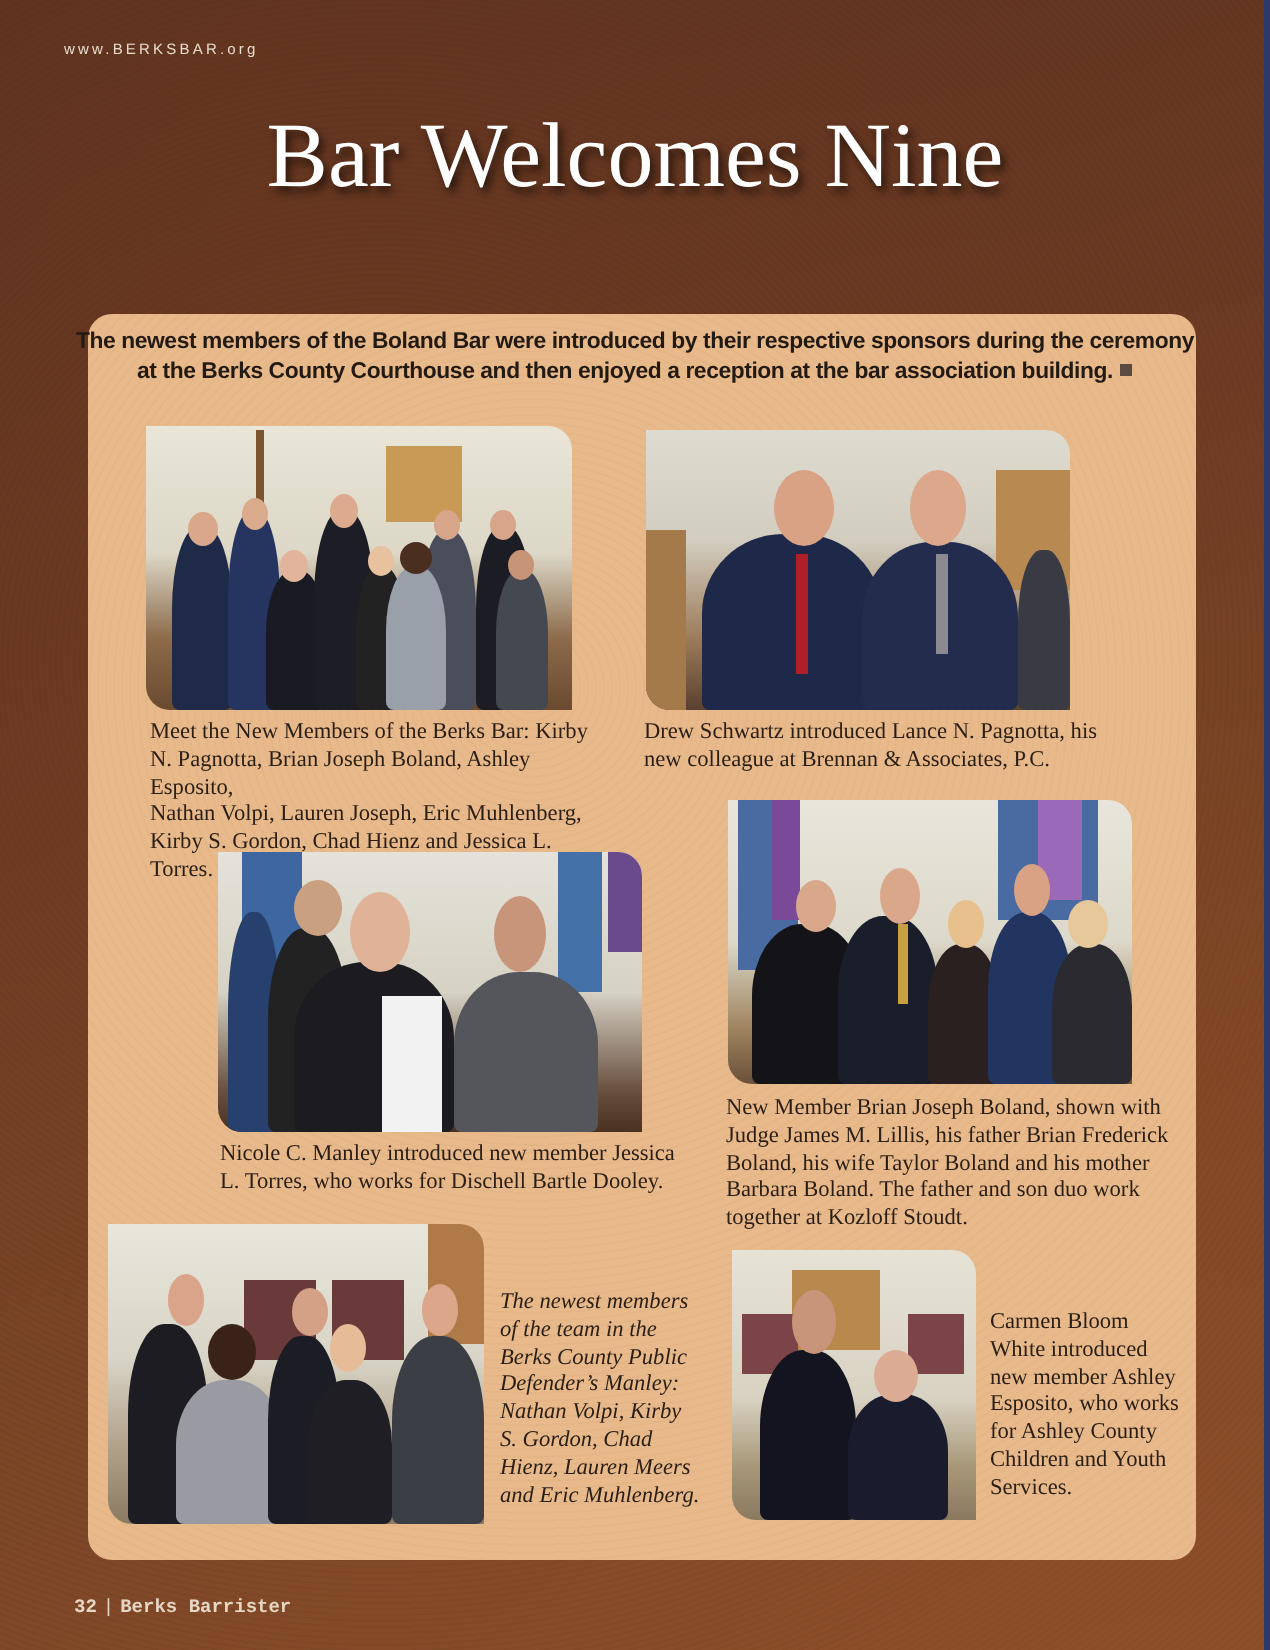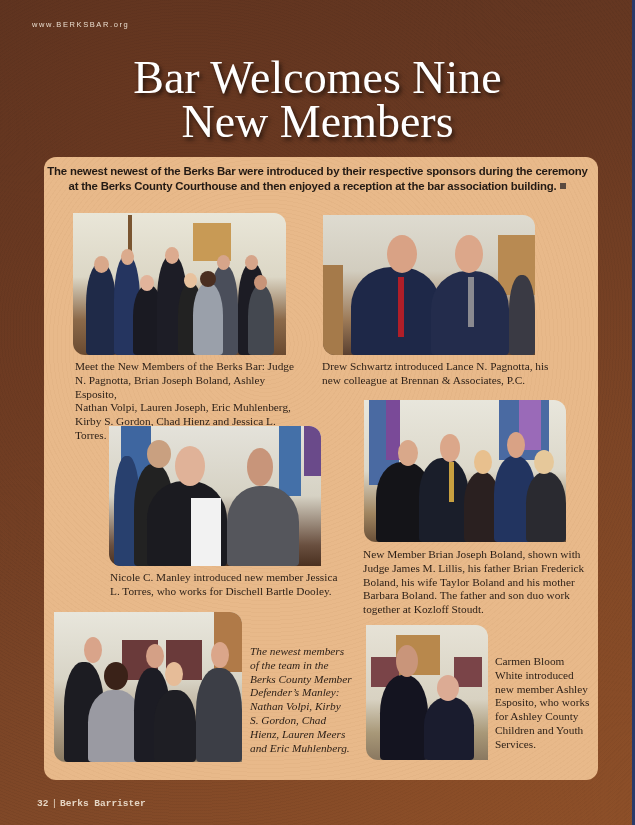--- a/index.html
+++ b/index.html
@@ -67,27 +67,26 @@
 </style>
 </head>
 <body>
 
 <div class="right-edge"></div>
 
 <div class="site-url">www.BERKSBAR.org</div>
 
 <h1 class="title">
   <div>Bar Welcomes Nine</div>
-  <div>New Members</div>
 </h1>
 
 <div class="panel"></div>
 
 <div class="intro">
-  <div>The newest newest of the Berks Bar were introduced by their respective sponsors during the ceremony</div>
+  <div>The newest members of the Boland Bar were introduced by their respective sponsors during the ceremony</div>
   <div><span>at the Berks County Courthouse and then enjoyed a reception at the bar association building.</span><span class="end-mark"></span></div>
 </div>
 
 <div class="photo" style="left:73px; top:213px; width:213px; height:142px;">
   <div class="bg" style="background:linear-gradient(180deg,#e9e6d8 0%,#dcd7c6 45%,#8c6a4a 75%,#6a4a30 100%);"></div>
   <div style="position:absolute;left:120px;top:10px;width:38px;height:38px;background:#c89a55;"></div>
   <div style="position:absolute;left:55px;top:2px;width:4px;height:40px;background:#7a5530;"></div>
   <div class="person" style="left:13px;top:50px;width:30px;height:92px;background:#1f2a48;"></div>
   <div class="head" style="left:21px;top:43px;width:15px;height:17px;background:#d9a88a;"></div>
   <div class="person" style="left:41px;top:42px;width:26px;height:100px;background:#253560;"></div>
@@ -101,21 +100,21 @@
   <div class="person" style="left:137px;top:52px;width:28px;height:90px;background:#4a4e5a;"></div>
   <div class="head" style="left:144px;top:42px;width:13px;height:15px;background:#d6a58a;"></div>
   <div class="person" style="left:120px;top:70px;width:30px;height:72px;background:#9aa0aa;"></div>
   <div class="head" style="left:127px;top:58px;width:16px;height:16px;background:#4a2e20;"></div>
   <div class="person" style="left:165px;top:50px;width:28px;height:92px;background:#1c1c24;"></div>
   <div class="head" style="left:172px;top:42px;width:13px;height:15px;background:#d6a58a;"></div>
   <div class="person" style="left:175px;top:72px;width:26px;height:70px;background:#444850;"></div>
   <div class="head" style="left:181px;top:62px;width:13px;height:15px;background:#c89478;"></div>
 </div>
 <div class="caption" style="left:75px; top:360px; width:230px;">
-  <div>Meet the New Members of the Berks Bar: Judge</div>
+  <div>Meet the New Members of the Berks Bar: Kirby</div>
   <div>N. Pagnotta, Brian Joseph Boland, Ashley Esposito,</div>
   <div>Nathan Volpi, Lauren Joseph, Eric Muhlenberg,</div>
   <div>Kirby S. Gordon, Chad Hienz and Jessica L. Torres.</div>
 </div>
 
 <div class="photo" style="left:323px; top:215px; width:212px; height:140px;">
   <div class="bg" style="background:linear-gradient(180deg,#dedbd0 0%,#d2cdbf 40%,#9c7a58 75%,#5a4030 100%);"></div>
   <div style="position:absolute;left:175px;top:20px;width:37px;height:60px;background:#b88a52;"></div>
   <div style="position:absolute;left:0;top:50px;width:20px;height:90px;background:#a57a4a;"></div>
   <div class="person" style="left:28px;top:52px;width:90px;height:88px;background:#1e2848;"></div>
@@ -188,21 +187,21 @@
   <div class="person" style="left:80px;top:56px;width:36px;height:94px;background:#1c1c24;"></div>
   <div class="head" style="left:92px;top:32px;width:18px;height:24px;background:#d4a086;"></div>
   <div class="person" style="left:100px;top:78px;width:42px;height:72px;background:#1e1e24;"></div>
   <div class="head" style="left:111px;top:50px;width:18px;height:24px;background:#e6bc98;"></div>
   <div class="person" style="left:142px;top:56px;width:46px;height:94px;background:#3c3e46;"></div>
   <div class="head" style="left:157px;top:30px;width:18px;height:26px;background:#dba68a;"></div>
 </div>
 <div class="caption" style="left:250px; top:645px; width:110px;font-style:italic;">
   <div>The newest members</div>
   <div>of the team in the</div>
-  <div>Berks County Member</div>
+  <div>Berks County Public</div>
   <div>Defender’s Manley:</div>
   <div>Nathan Volpi, Kirby</div>
   <div>S. Gordon, Chad</div>
   <div>Hienz, Lauren Meers</div>
   <div>and Eric Muhlenberg.</div>
 </div>
 
 <div class="photo" style="left:366px; top:625px; width:122px; height:135px;">
   <div class="bg" style="background:linear-gradient(180deg,#e6e2d6 0%,#d8d2c2 55%,#a89878 80%,#8a7860 100%);"></div>
   <div style="position:absolute;left:30px;top:10px;width:44px;height:40px;background:#b8884c;"></div>

